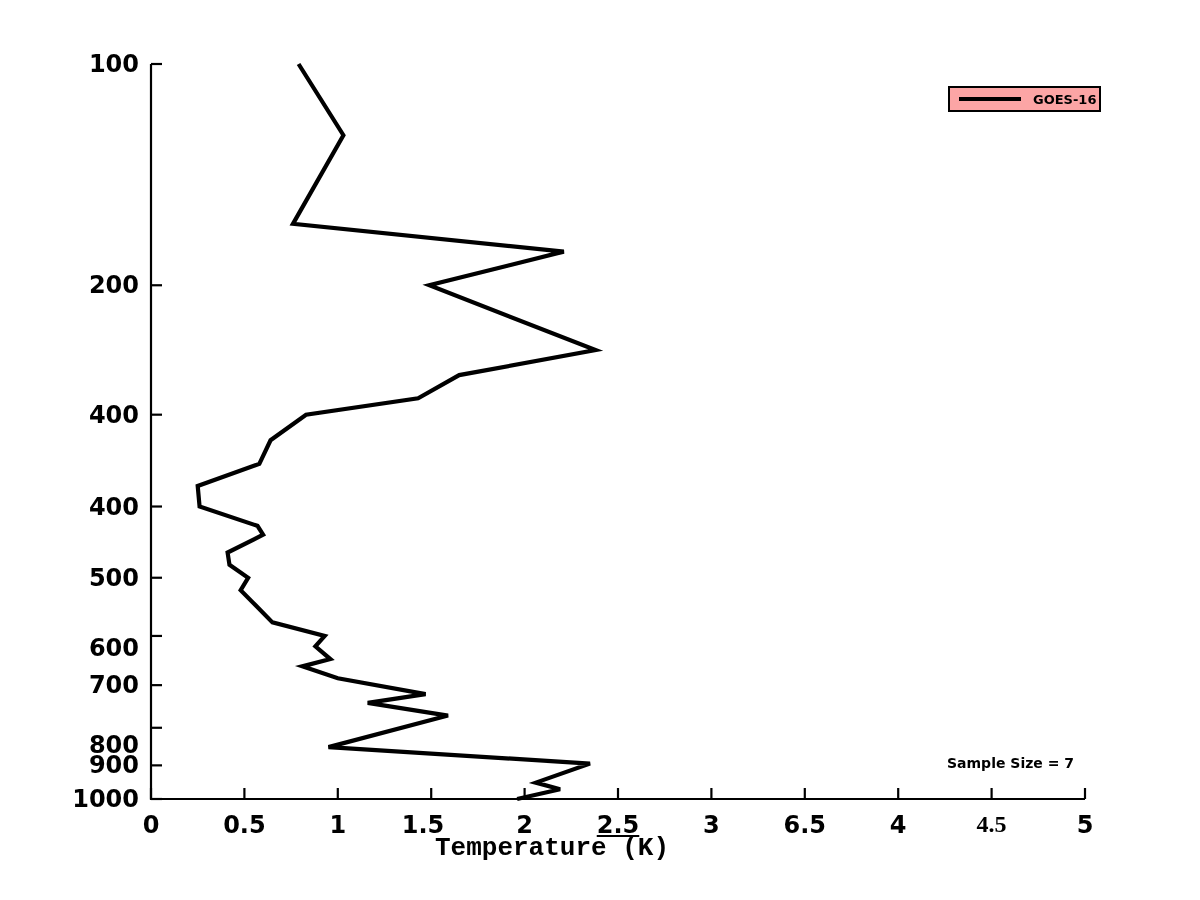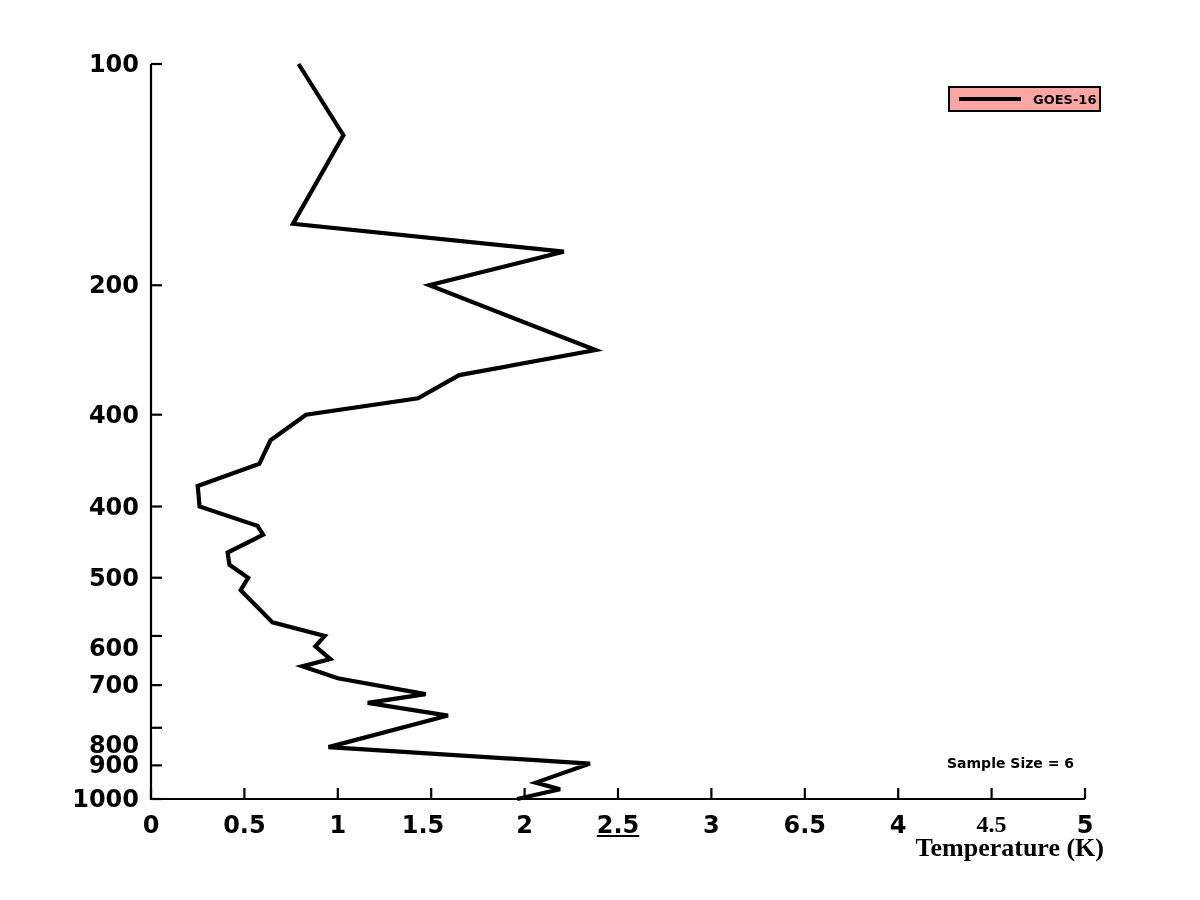--- a/index.html
+++ b/index.html
@@ -78,25 +78,25 @@
     font-family: "DejaVu Sans", sans-serif;
     text-align: center;
     white-space: nowrap;
     transform: translateX(-50%);
   }
   #x-axis-title {
     position: absolute;
     left: 0;
     top: 833px;
     width: 1104px;
-    text-align: right;
+    text-align: center;
     font-size: 26px;
     font-weight: bold;
     color: #000000;
-    font-family: Liberation Serif, serif;
+    font-family: Liberation Mono, monospace;
     white-space: nowrap;
   }
   #legend-box {
     position: absolute;
     left: 920px;
     top: 86px;
     width: 153px;
     height: 26px;
     border: 2px solid #000000;
     background: #fca5a5;
@@ -199,15 +199,15 @@
       </div>
   </div>
 
   <div id="x-axis-title">Temperature (K)</div>
 
   <div id="legend-box">
     <div id="legend-swatch"></div>
     <div id="legend-label">GOES-16</div>
   </div>
 
-  <div id="sample-size">Sample Size = 6</div>
+  <div id="sample-size">Sample Size = 7</div>
 
 </div>
 
 </body></html>

